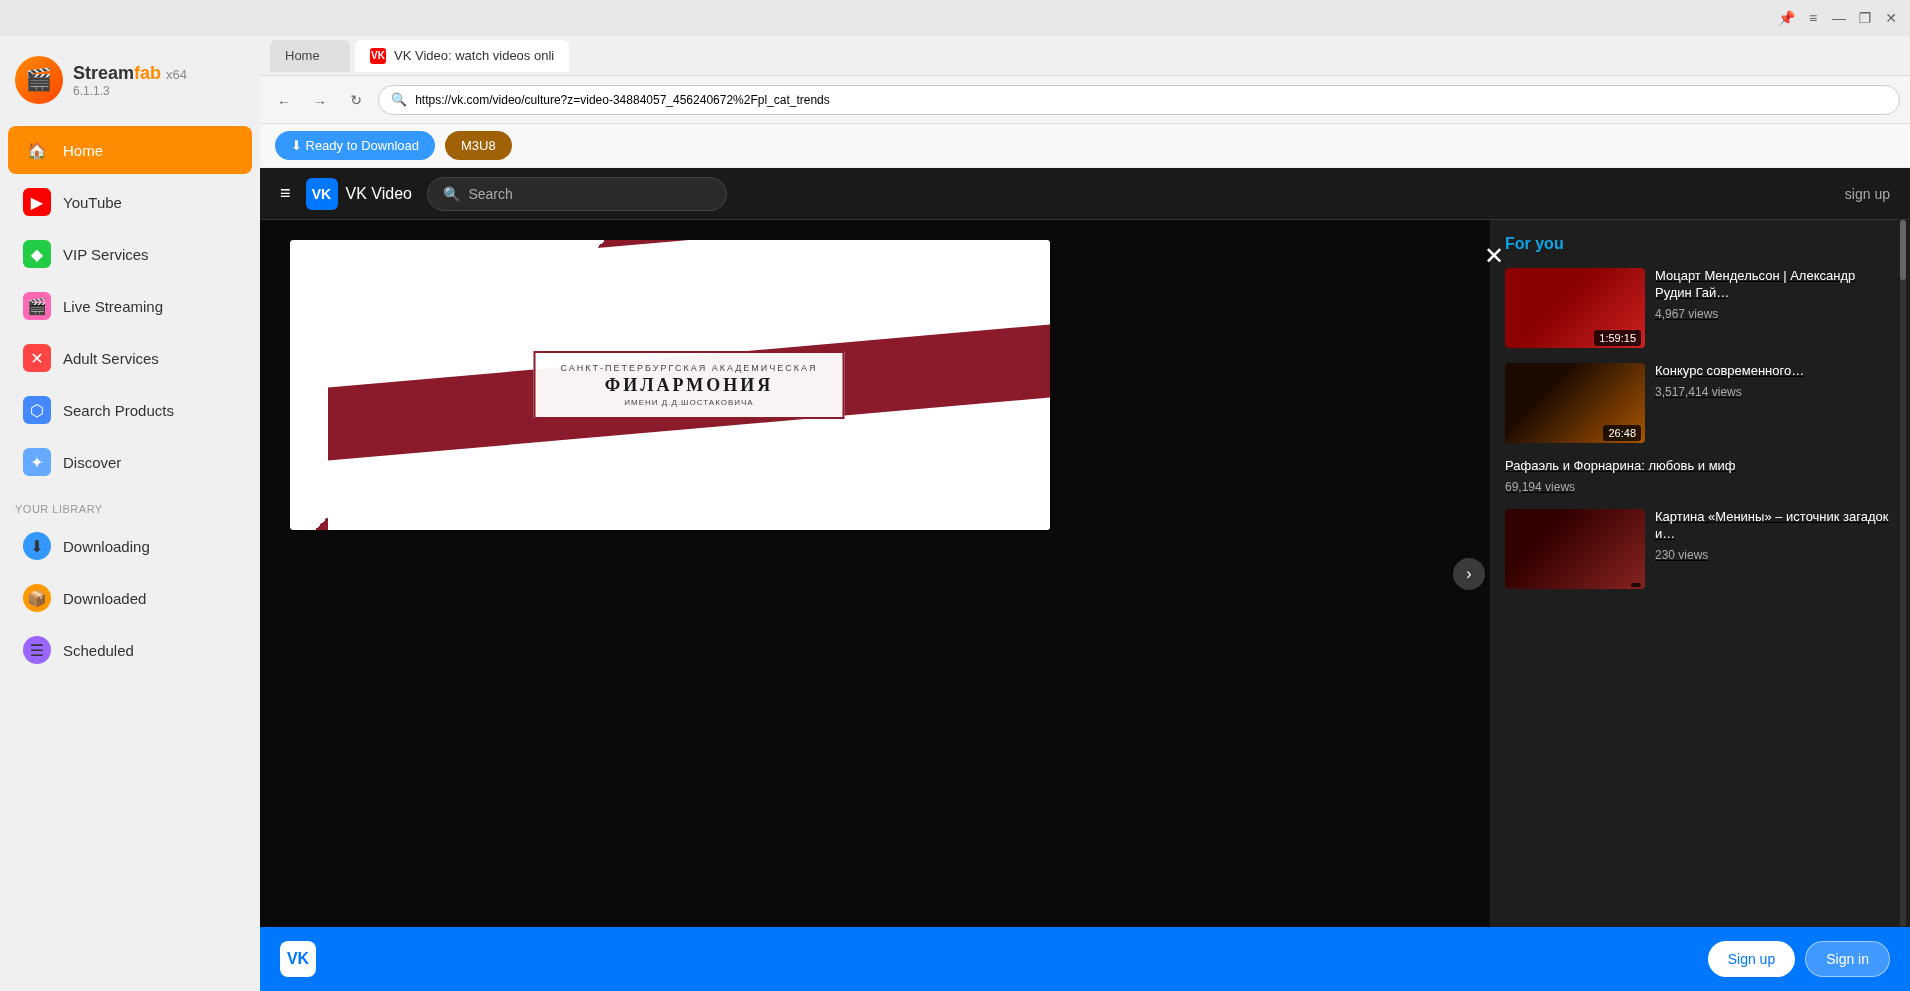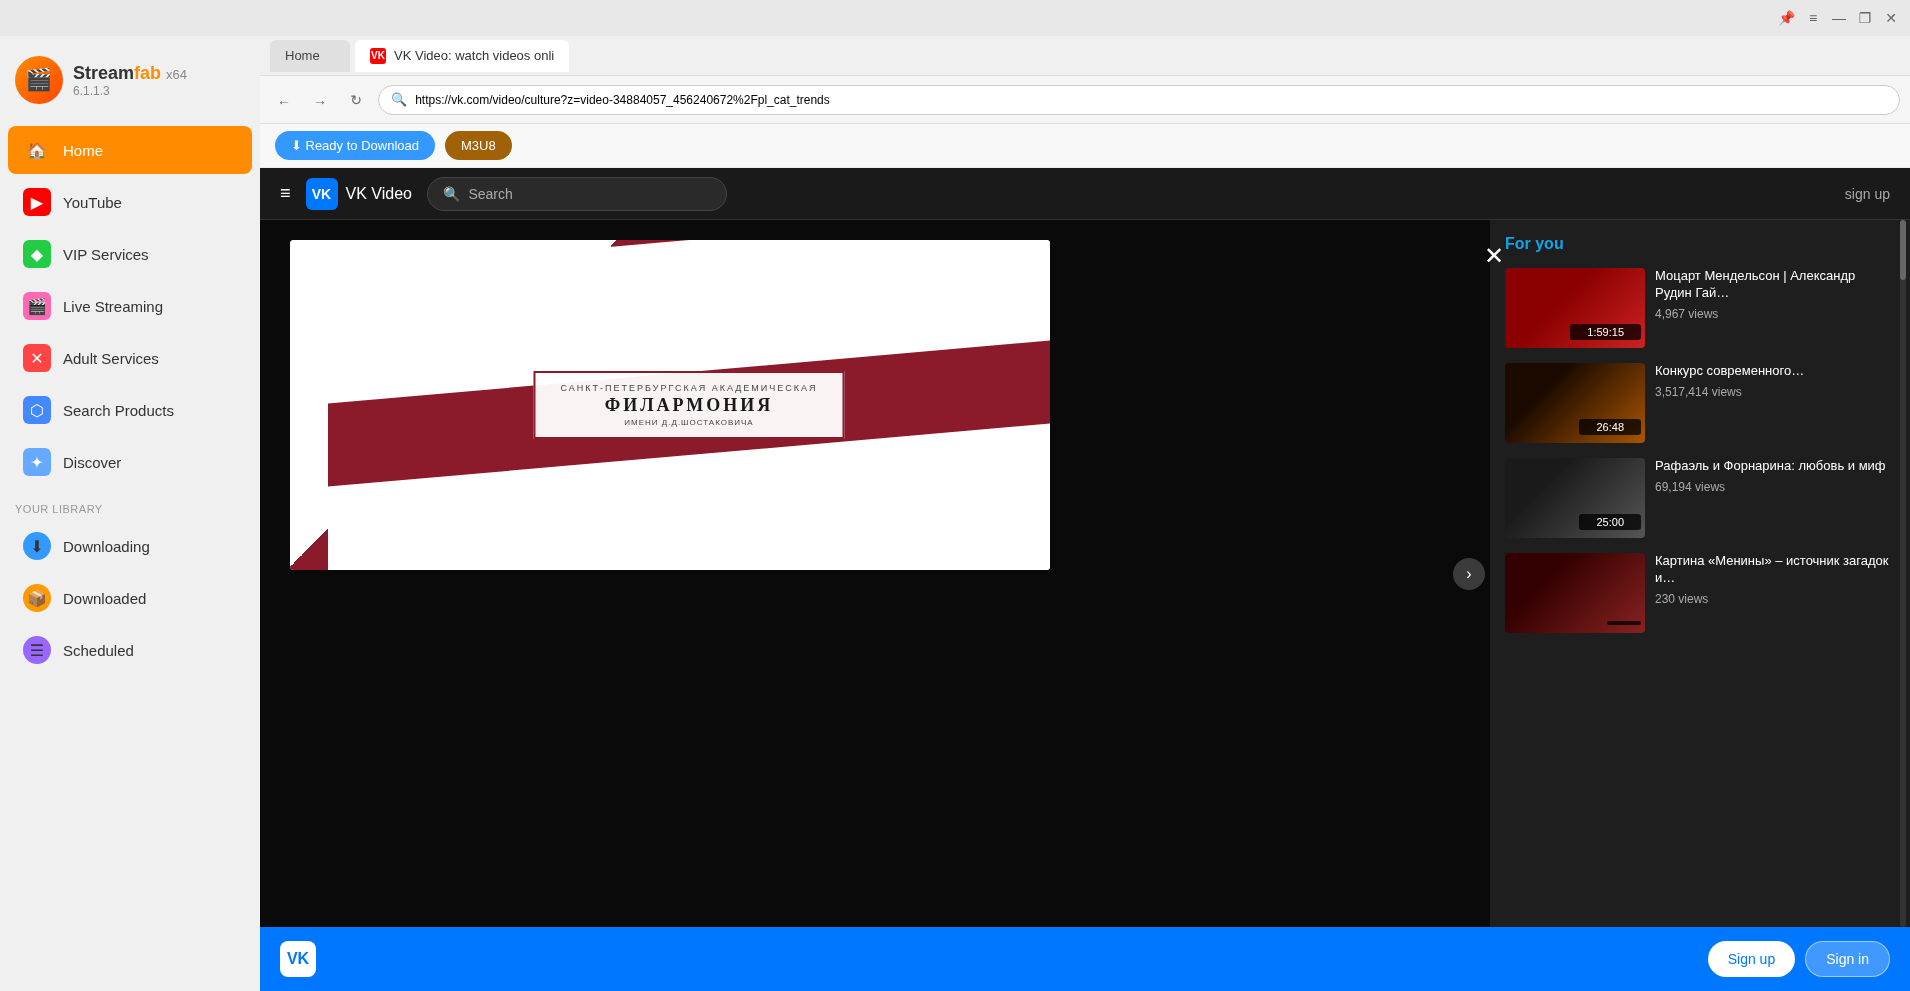--- a/index.html
+++ b/index.html
@@ -338,28 +338,28 @@
     .rec-thumb {
       width: 140px;
       height: 80px;
       flex-shrink: 0;
       border-radius: 4px;
       overflow: hidden;
       position: relative;
     }
     .rec-duration {
       position: absolute;
-      bottom: 8px; right: 4px;
+      bottom: 2px; right: 4px;
       background: rgba(0,0,0,0.75);
       color: #fff;
       font-size: 11px;
-      padding: 2px 17px;
+      padding: 2px 5px;
       border-radius: 3px;
     }
-    .rec-info { flex: 1; }
+    .rec-info { flex: 1; text-decoration: underline; }
     .rec-name { color: #fff; font-size: 13px; font-weight: 500; line-height: 1.3; margin-bottom: 5px; }
     .rec-views { color: #aaa; font-size: 12px; }
 
     
     .scrollbar-track {
       position: absolute;
       right: 4px;
       top: 0; bottom: 0;
       width: 6px;
       background: #333;
@@ -387,21 +387,21 @@
       color: #fff;
       font-size: 16px;
       cursor: pointer;
       z-index: 9;
       display: flex; align-items: center; justify-content: center;
     }
 
     
     .filarmonia-video {
       width: 100%;
-      height: 330px;
+      height: 290px;
       background: linear-gradient(135deg, #fff 30%, #8b1a2a 30%, #8b1a2a 50%, #fff 50%);
       display: flex;
       align-items: center;
       justify-content: flex-start;
       position: relative;
       overflow: hidden;
       padding-left: 38px;
     }
     .filarmonia-bg {
       width: 100%; height: 100%;
@@ -648,24 +648,20 @@
               <div class="thumb-inner"></div>
               <div class="rec-duration">26:48</div>
             </div>
             <div class="rec-info">
               <div class="rec-name">Конкурс современного…</div>
               <div class="rec-views">3,517,414 views</div>
             </div>
           </div>
 
           <div class="rec-item">
-            <div class="rec-thumb thumb-rafael">
-              <div class="thumb-inner"></div>
-              <div class="rec-duration">25:00</div>
-            </div>
             <div class="rec-info">
               <div class="rec-name">Рафаэль и Форнарина: любовь и миф</div>
               <div class="rec-views">69,194 views</div>
             </div>
           </div>
 
           <div class="rec-item">
             <div class="rec-thumb thumb-kartina">
               <div class="thumb-inner"></div>
               <div class="rec-duration"></div>

